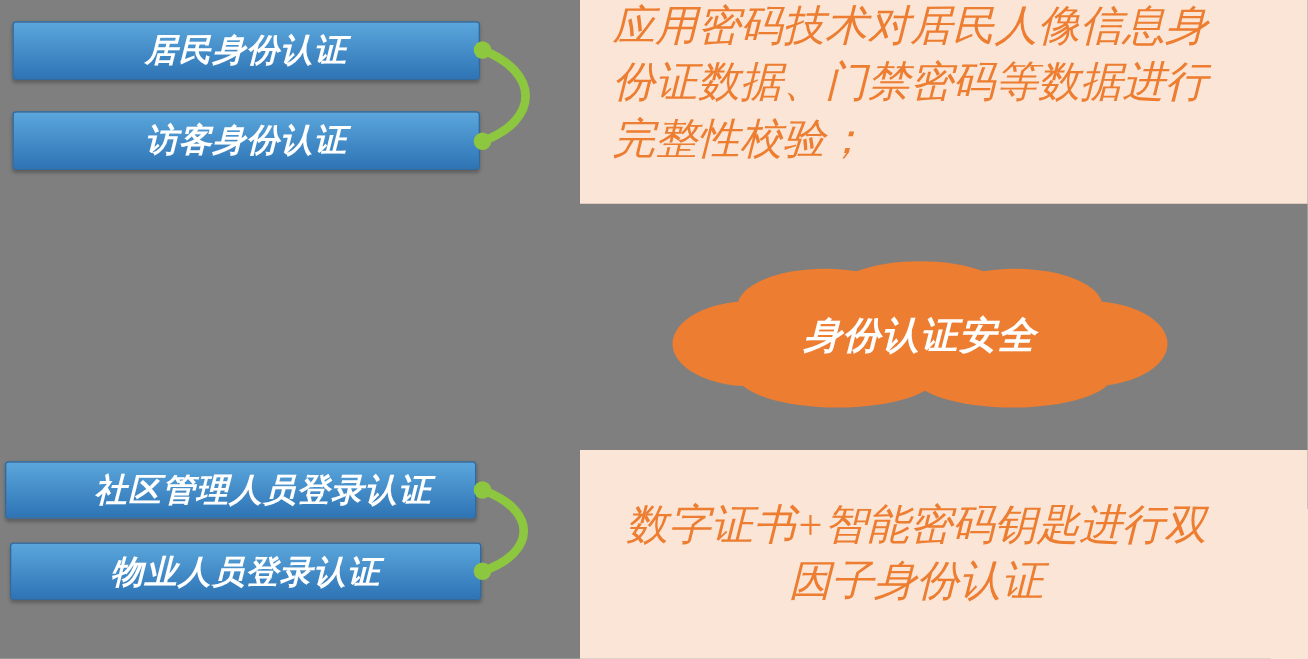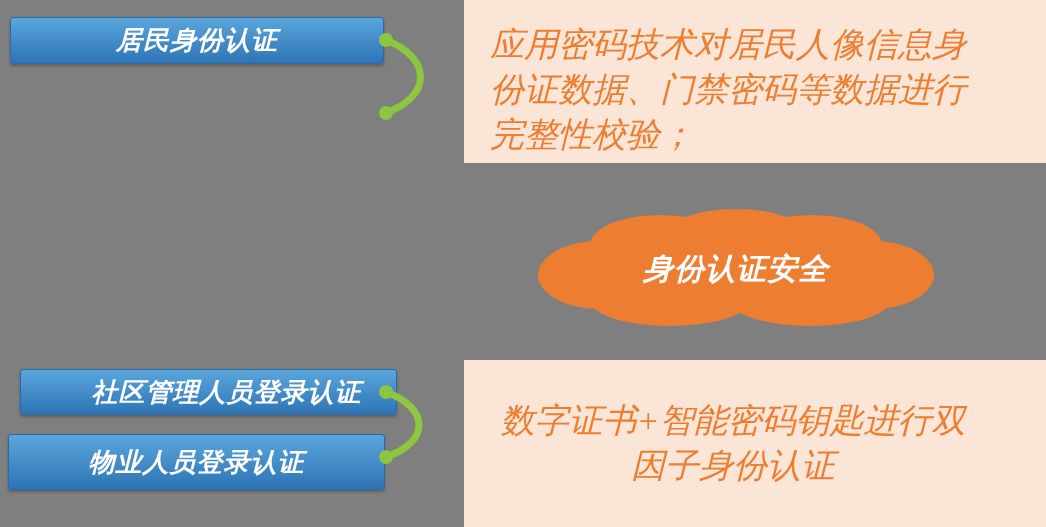--- a/index.html
+++ b/index.html
@@ -23,38 +23,38 @@
     display:flex;align-items:center;justify-content:center;
     background:linear-gradient(to bottom,var(--button-blue-light) 0%,var(--button-blue-dark) 100%);
     border:1px solid var(--button-border);
     border-radius:3px;
     color:#fff;font-weight:bold;font-size:26px;letter-spacing:1px;
     box-shadow:0 2px 3px rgba(0,0,0,0.25);
     box-sizing:border-box;
   }
   .btn-1{left:10px;top:17px;width:374px;height:47px;}
   .btn-2{left:10px;top:89px;width:374px;height:47px;}
-  .btn-3{left:20px;top:369px;width:377px;height:46px;padding-left:36px;}
-  .btn-4{left:8px;top:434px;width:377px;height:56px;text-align:center;}
+  .btn-3{left:4px;top:369px;width:377px;height:46px;padding-left:36px;}
+  .btn-4{left:8px;top:434px;width:377px;height:46px;text-align:center;}
 
   .connector{position:absolute;overflow:visible;}
   .connector-top{left:370px;top:20px;width:80px;height:110px;}
   .connector-bottom{left:370px;top:372px;width:80px;height:100px;}
   .connector path{fill:none;stroke:var(--connector-green);stroke-width:7;stroke-linecap:round;}
   .connector circle{fill:var(--connector-green);}
 
   .note{
     position:absolute;
     background:var(--note-bg);
     color:var(--note-text);
     font-family:"Liberation Serif",serif;
     font-size:34px;line-height:1.32;
     box-sizing:border-box;
   }
-  .note-top{left:464px;top:0;width:582px;height:163px;padding:23px 70px 16px 26px;}
+  .note-top{left:464px;top:0;width:582px;height:163px;padding:0 70px 16px 26px;}
   .note-bottom{
     left:464px;top:360px;width:582px;height:167px;padding:10px 70px 10px 26px;
     display:flex;align-items:center;justify-content:center;text-align:center;
   }
 
   .cloud-wrap{position:absolute;left:520px;top:205px;width:432px;height:128px;}
   .cloud-svg{position:absolute;left:0;top:0;width:100%;height:100%;}
   .cloud-svg ellipse{fill:var(--cloud-fill);}
   .cloud-label{
     position:absolute;left:50%;top:50%;transform:translate(-50%,-50%);
@@ -63,20 +63,21 @@
     text-align:right;
   }
 </style>
 </head>
 <body>
 
 <div class="canvas">
 
   <div class="btn btn-1">居民身份认证</div>
 
+  <div class="btn btn-2">访客身份认证</div>
 
   <svg class="connector connector-top" viewBox="0 0 80 110" xmlns="http://www.w3.org/2000/svg">
     <path d="M16,20 C62,38 62,76 16,93"></path>
     <circle cx="16" cy="20" r="7"></circle>
     <circle cx="16" cy="93" r="7"></circle>
   </svg>
 
   <div class="note note-top">
     <span>应用密码技术对居民人像信息身份证数据、门禁密码等数据进行完整性校验；</span>
   </div>

